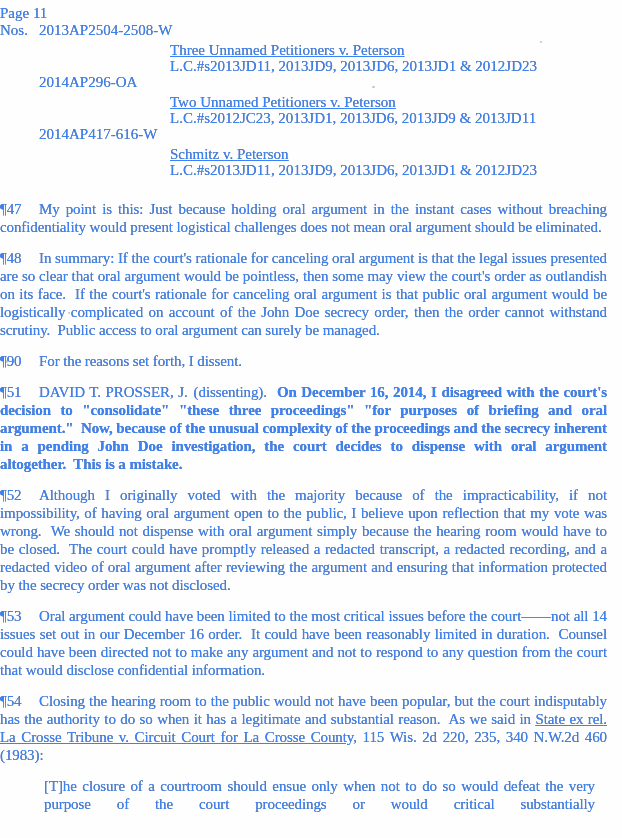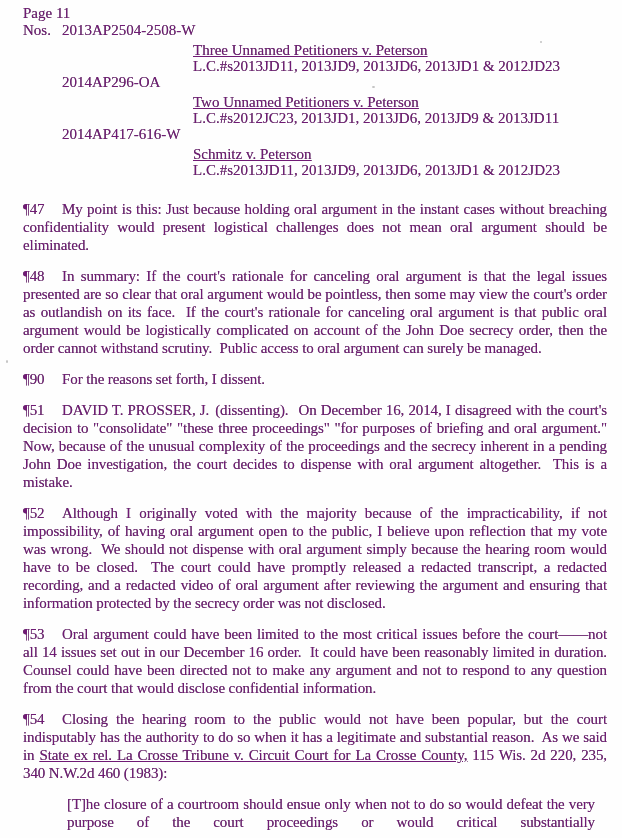--- a/index.html
+++ b/index.html
@@ -1,42 +1,42 @@
 <!DOCTYPE html>
 <html><head>
 <meta charset="utf-8">
 <style>
   html, body { margin: 0; padding: 0; background: #ffffff; }
   .page {
     position: relative;
     width: 622px;
     height: 838px;
     box-sizing: border-box;
-    padding: 5px 15px 0 23px;
+    padding: 5px 15px 0 0;
     background: #fefefe;
-    color: #701a75;
+    color: #3b82f6;
     font-family: "Liberation Serif", serif;
     overflow: hidden;
     text-shadow: 0 0 0.4px rgba(0,0,0,0.55);
   }
   
   .hdr-line { font-size: 15px; line-height: 17px; white-space: pre; }
   .case-grid { display: grid; grid-template-columns: 39px 131px 1fr; font-size: 15px; line-height: 16px; }
   .case-row { display: contents; }
   .col-nos, .col-num { white-space: nowrap; }
   .case-name { text-decoration: underline; white-space: nowrap; margin-top: 20px; }
   .case-lc { white-space: nowrap; }
   
   .bodytext { margin-top: 22px; font-size: 15px; line-height: 18px; text-align: justify; letter-spacing: -0.1px; }
   .para { margin: 13px 0 0 0; }
   .para:first-child { margin-top: 15px; }
   .pnum { display: inline-block; width: 39px; }
   .ptext { white-space: pre-wrap; }
   .ital { margin-left: 6px; }
-  .after-ital { margin-left: 10px; }
+  .after-ital { margin-left: 10px; font-weight: bold; }
   .cite { text-decoration: underline; }
   .bq { margin: 13px 12px 0 44px; text-align: justify; text-align-last: justify; }
   
   .speck { position: absolute; background: rgba(40,40,40,0.28); border-radius: 50%; }
   .speck-1 { left: 372px; top: 86px;  width: 3px; height: 2px; }
   .speck-2 { left: 540px; top: 41px;  width: 2px; height: 2px; }
   .speck-3 { left: 68px;  top: 312px; width: 2px; height: 2px; }
   .speck-4 { left: 6px;   top: 360px; width: 2px; height: 3px; }
 </style>
 </head>

